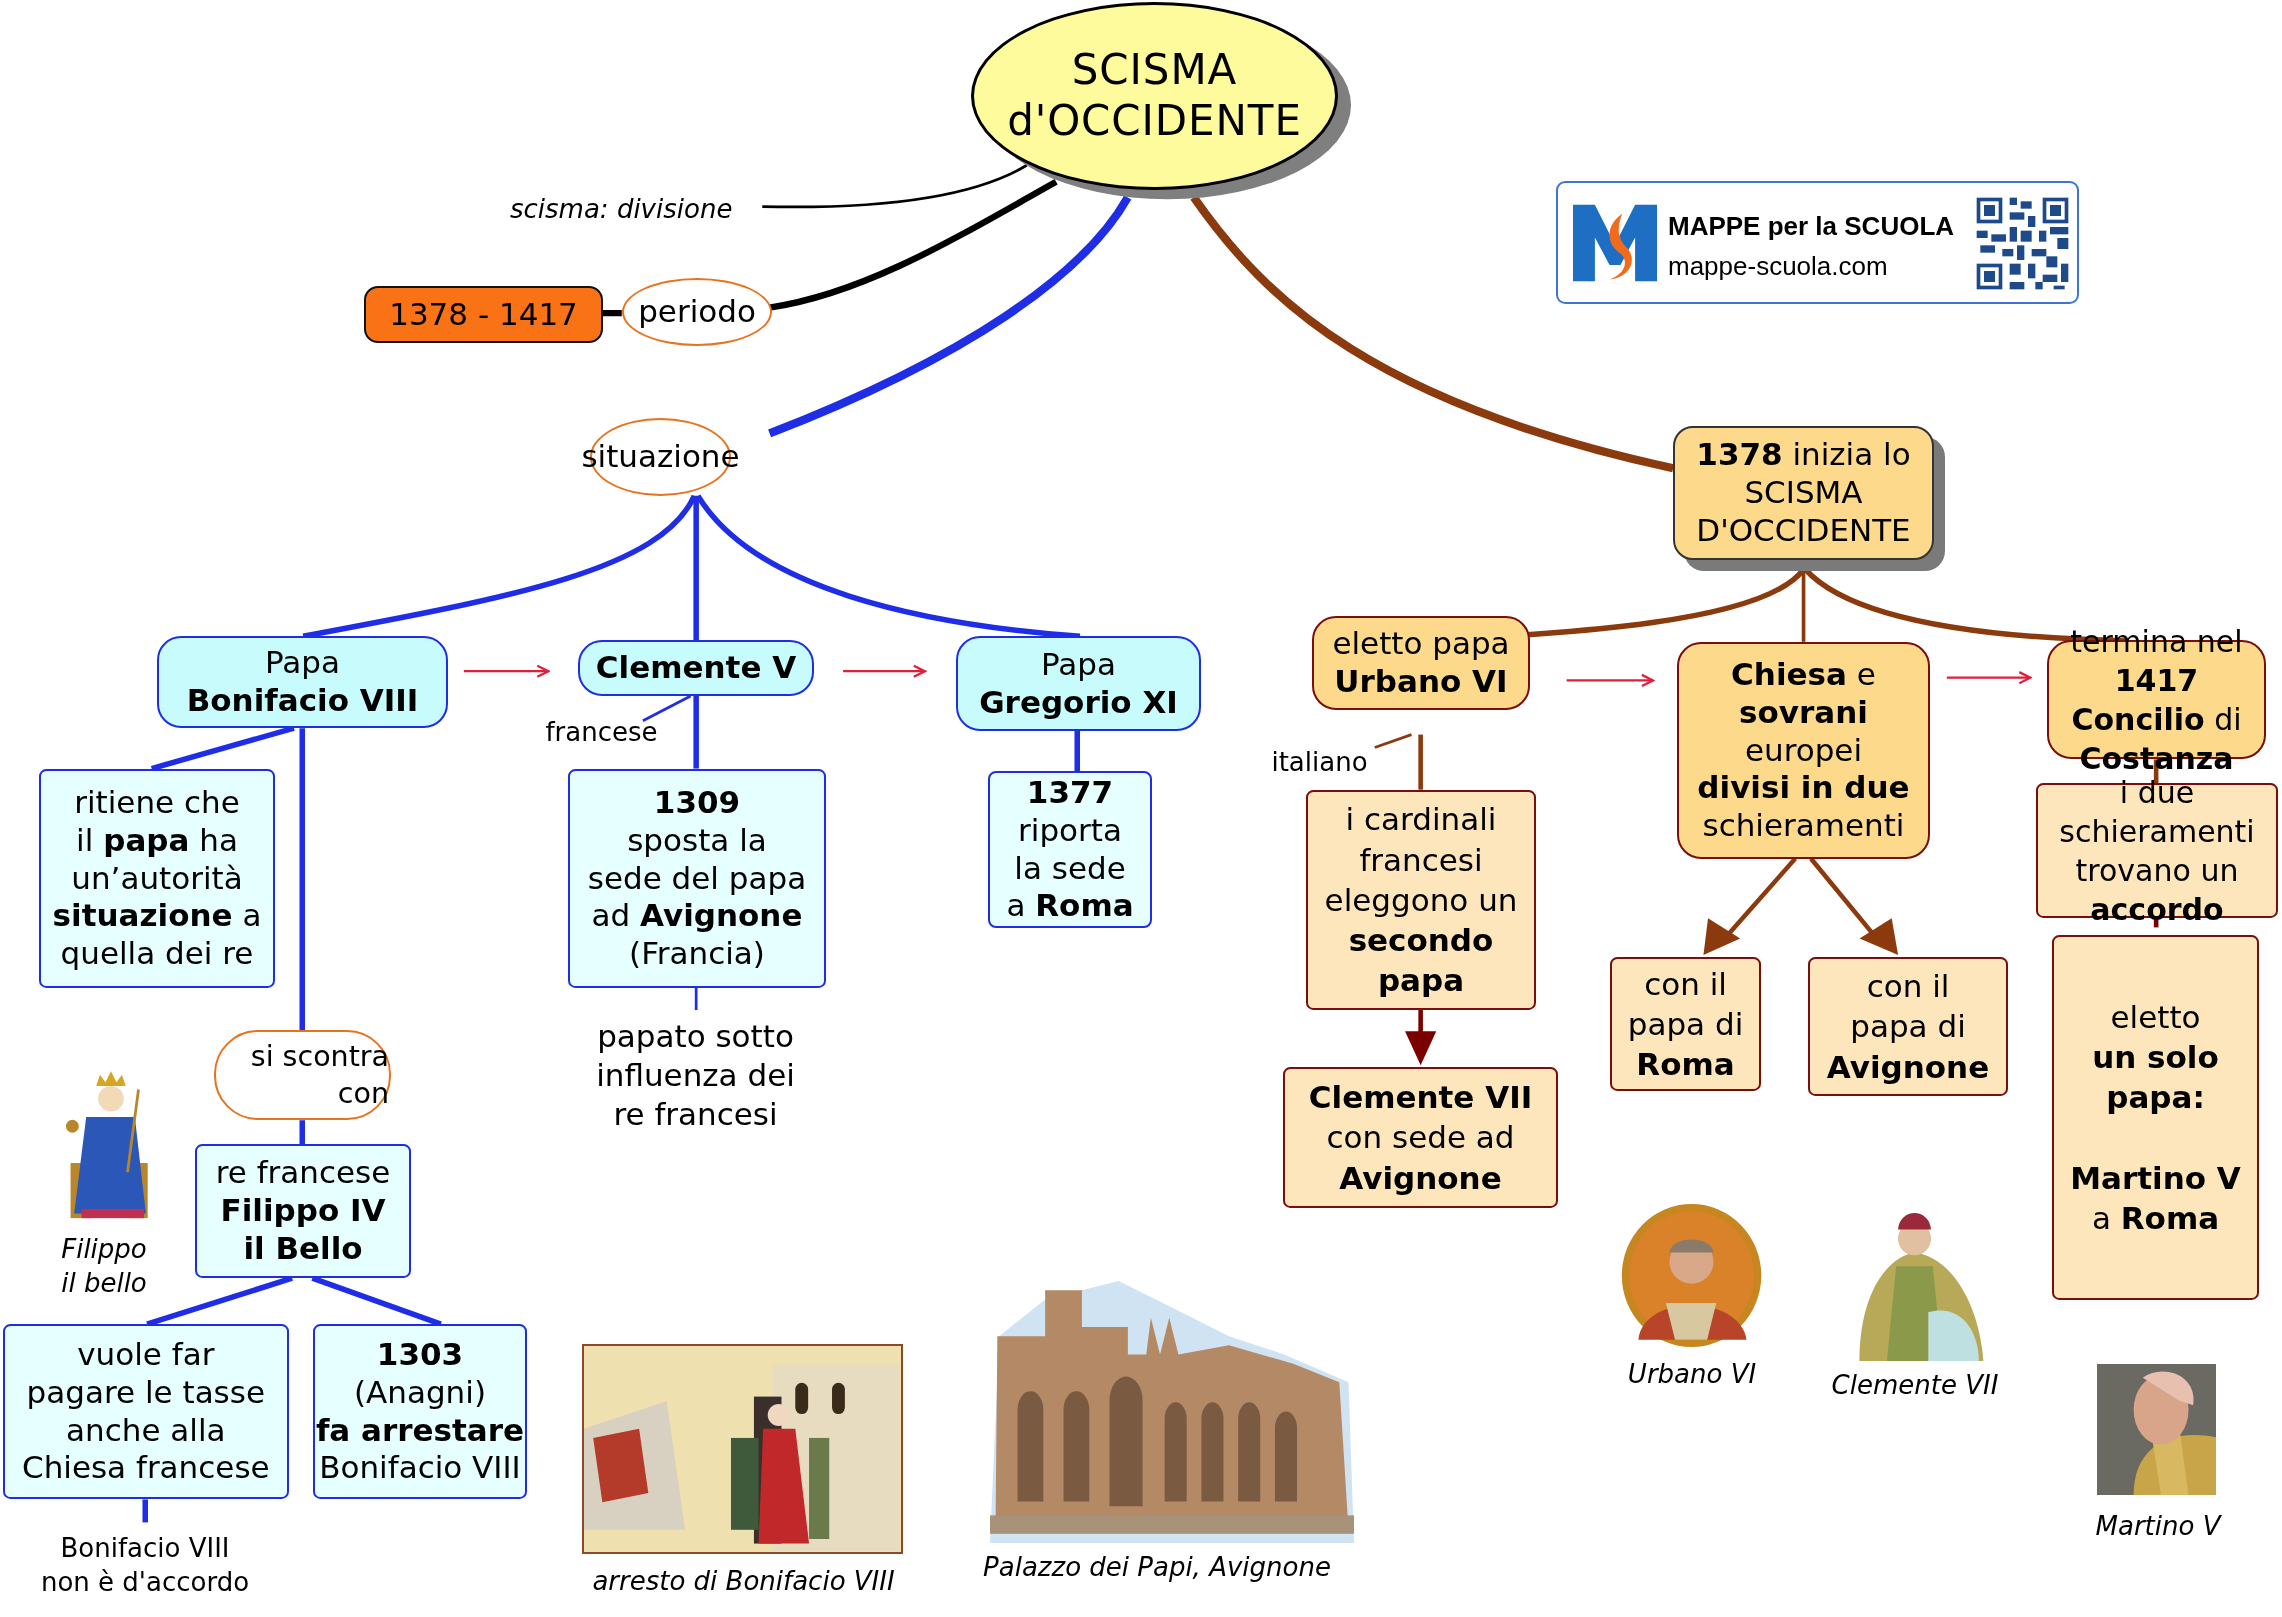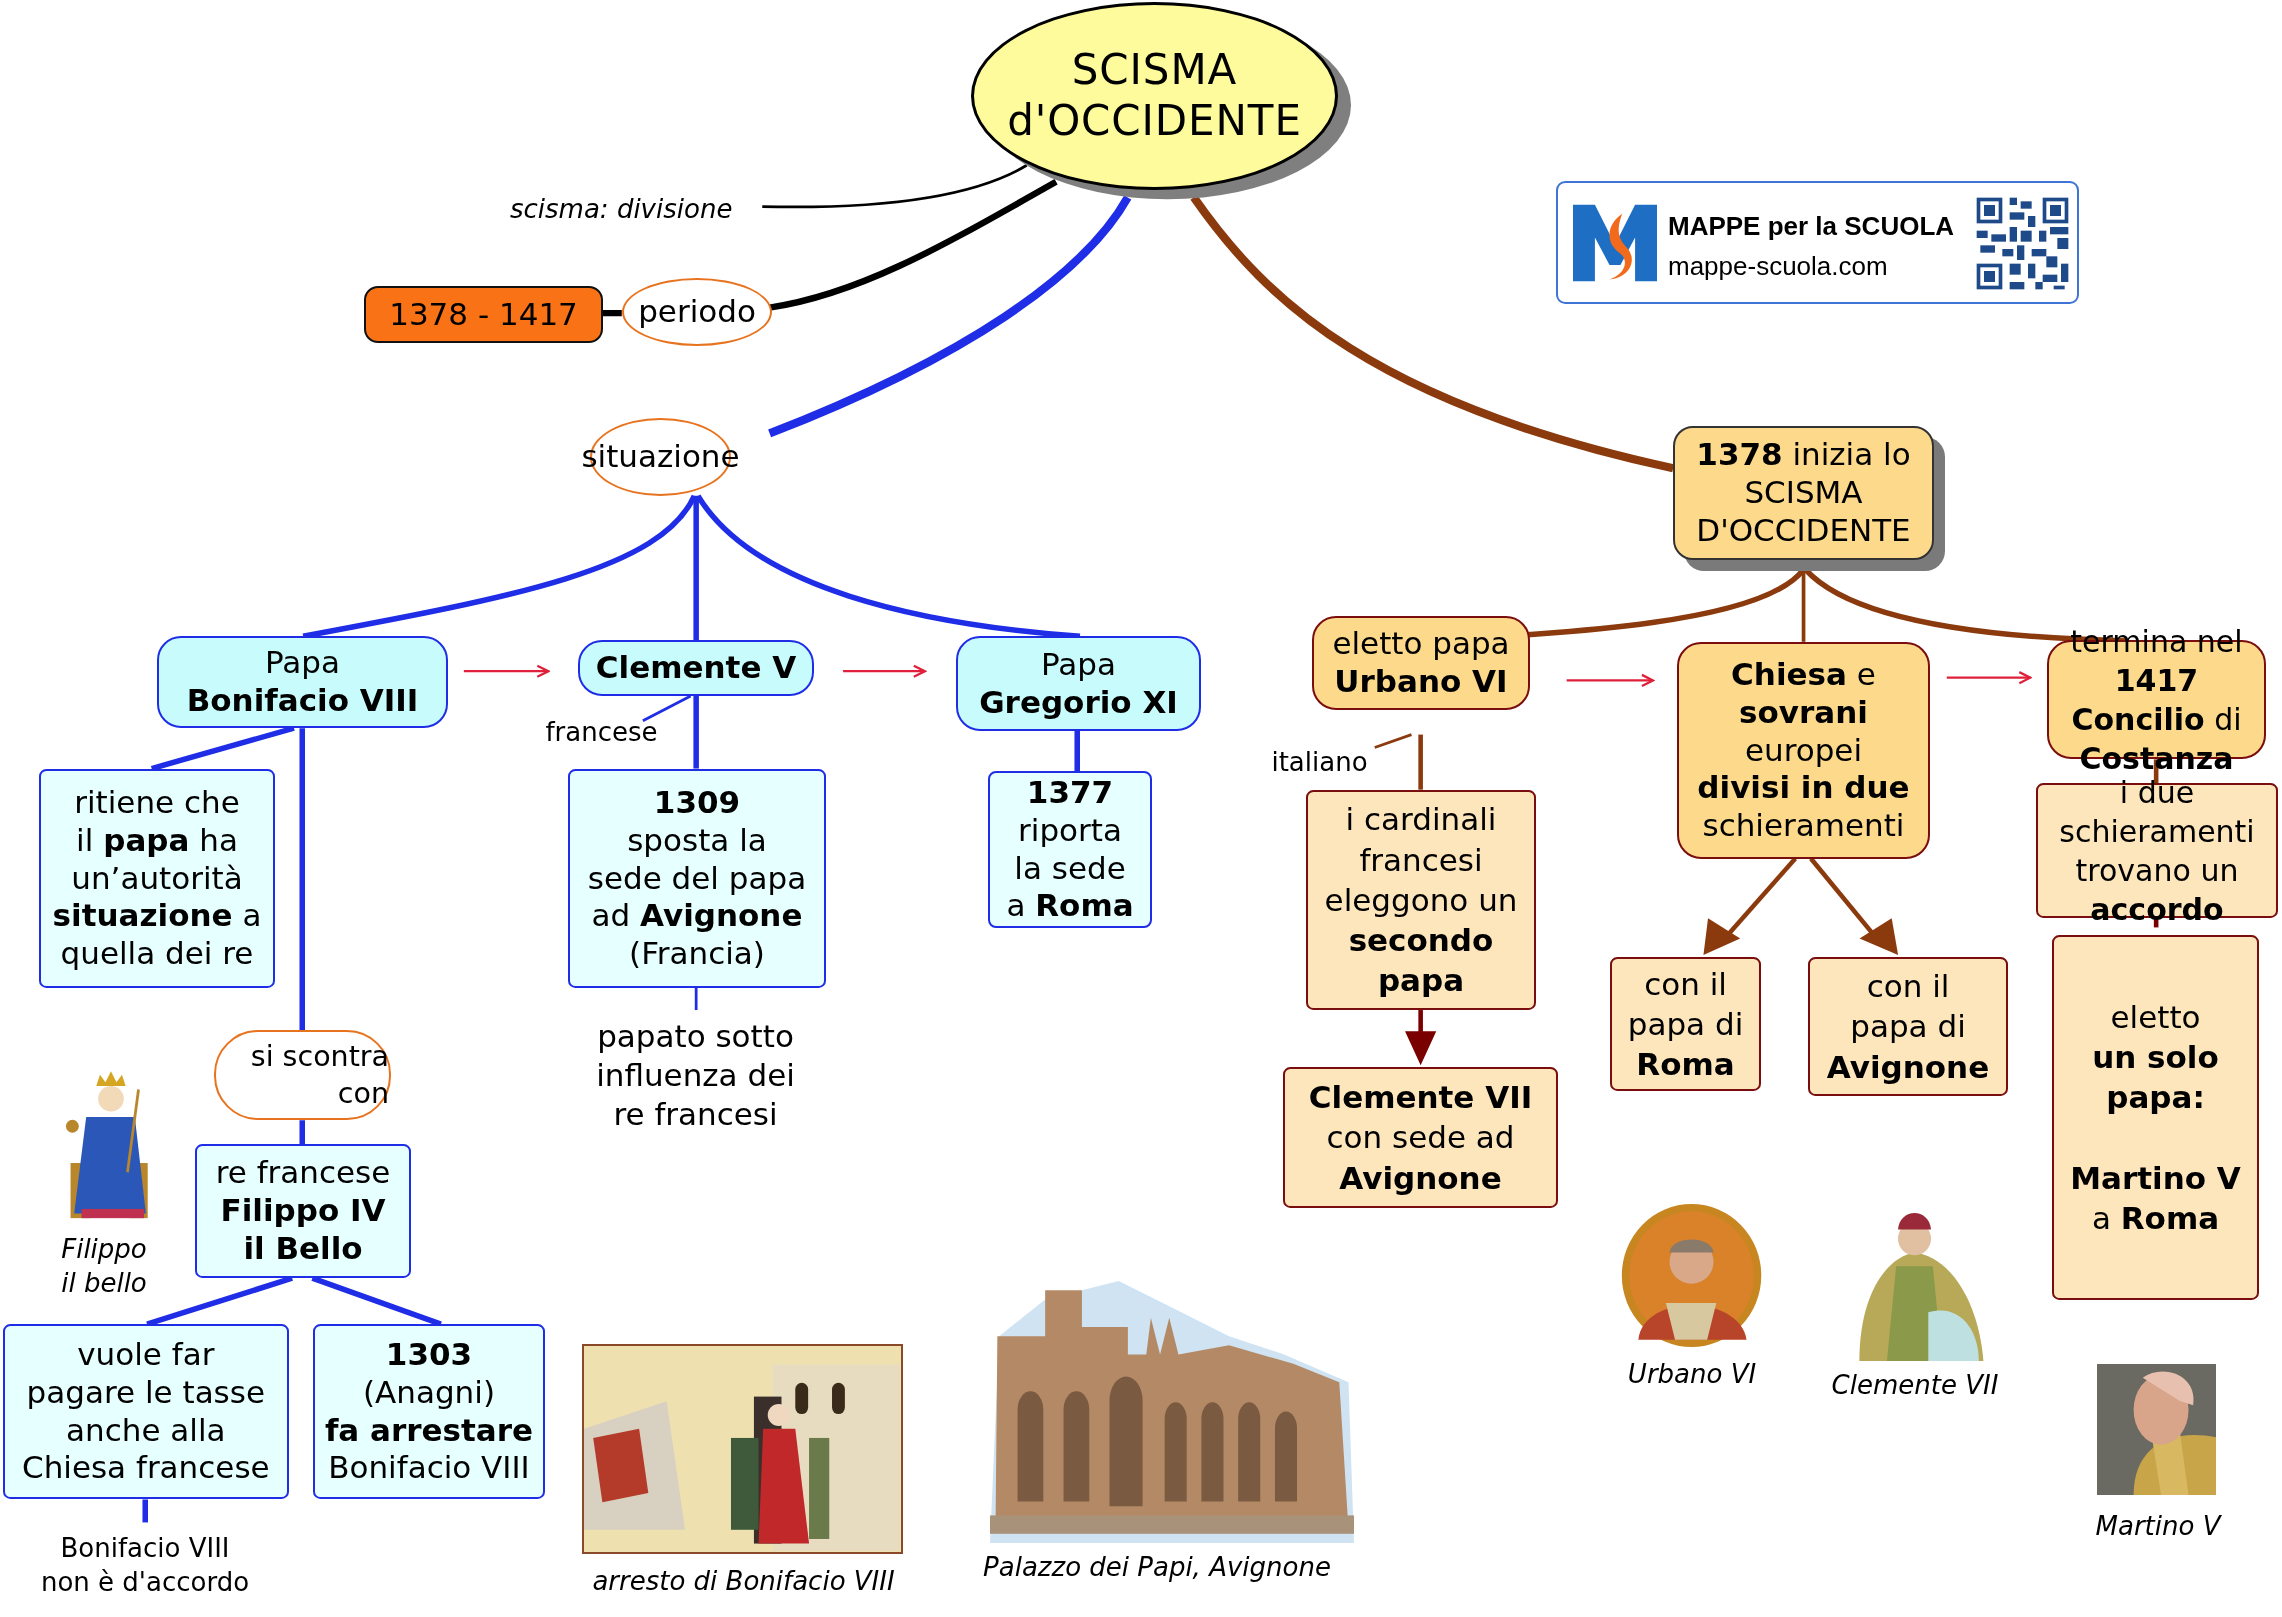--- a/index.html
+++ b/index.html
@@ -210,21 +210,21 @@
   <span class="line b">il Bello</span>
 </div>
 
 <div class="node blue-sq" style="left:2.8px;top:1324px;width:286px;height:175px;">
   <span class="line">vuole far</span>
   <span class="line">pagare le tasse</span>
   <span class="line">anche alla</span>
   <span class="line">Chiesa francese</span>
 </div>
 
-<div class="node blue-sq" style="left:313px;top:1324px;width:232px;height:175px;">
+<div class="node blue-sq" style="left:313px;top:1324px;width:214px;height:175px;">
   <span class="line b">1303</span>
   <span class="line">(Anagni)</span>
   <span class="line b">fa arrestare</span>
   <span class="line">Bonifacio VIII</span>
 </div>
 
 <div class="plain" style="left:16.5px;top:1532px;width:257px;font-size:26px;line-height:1.3;">
   <span class="line">Bonifacio VIII</span>
   <span class="line">non è d'accordo</span>
 </div>

